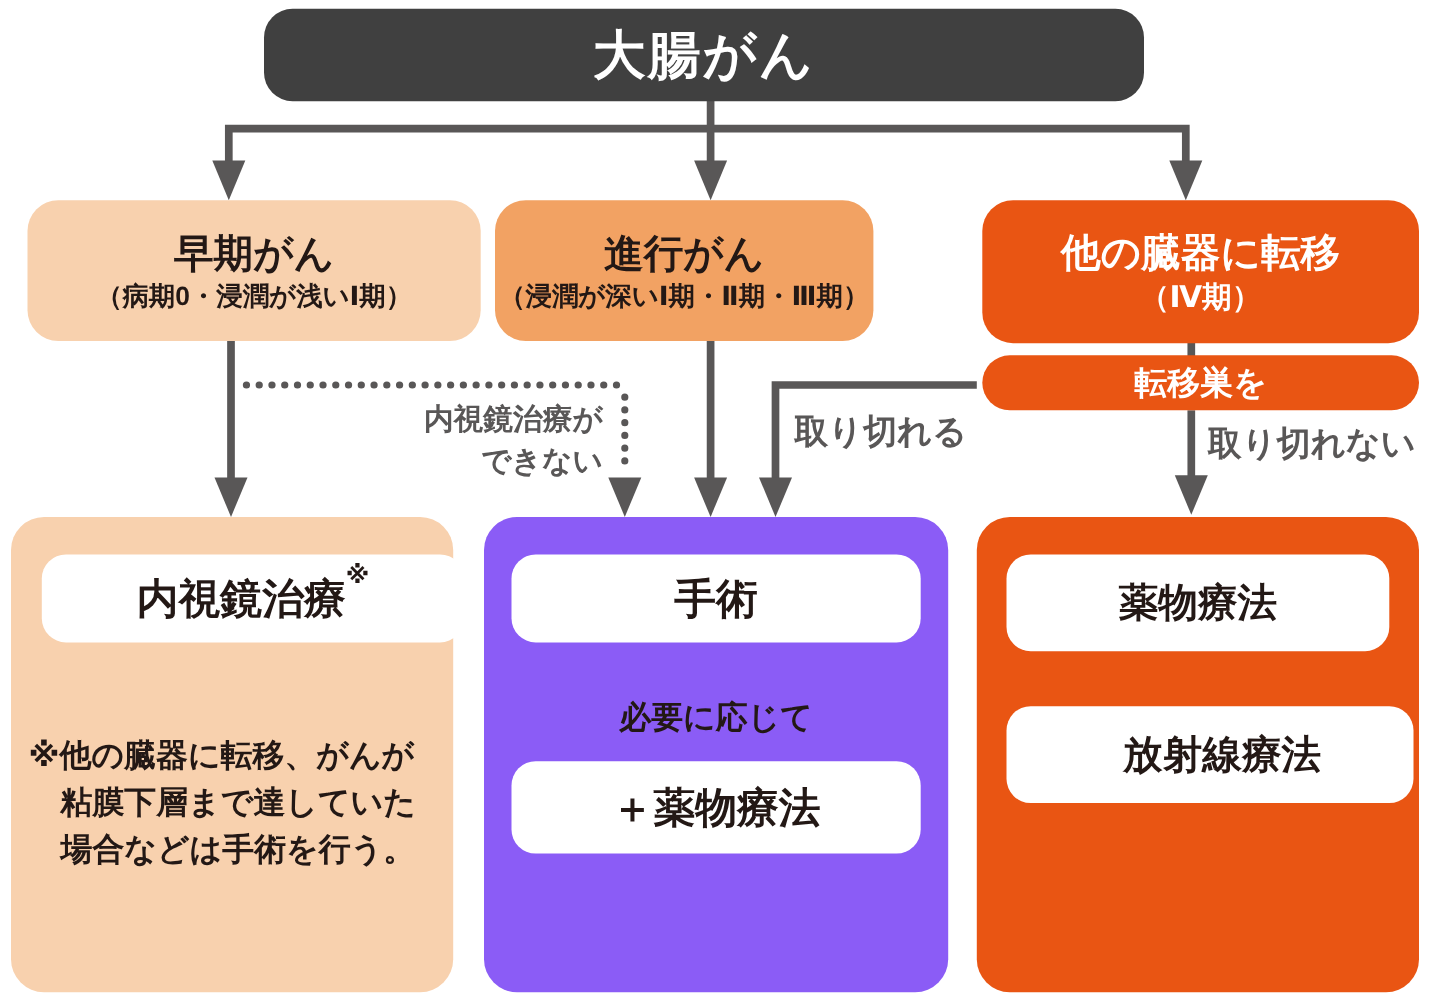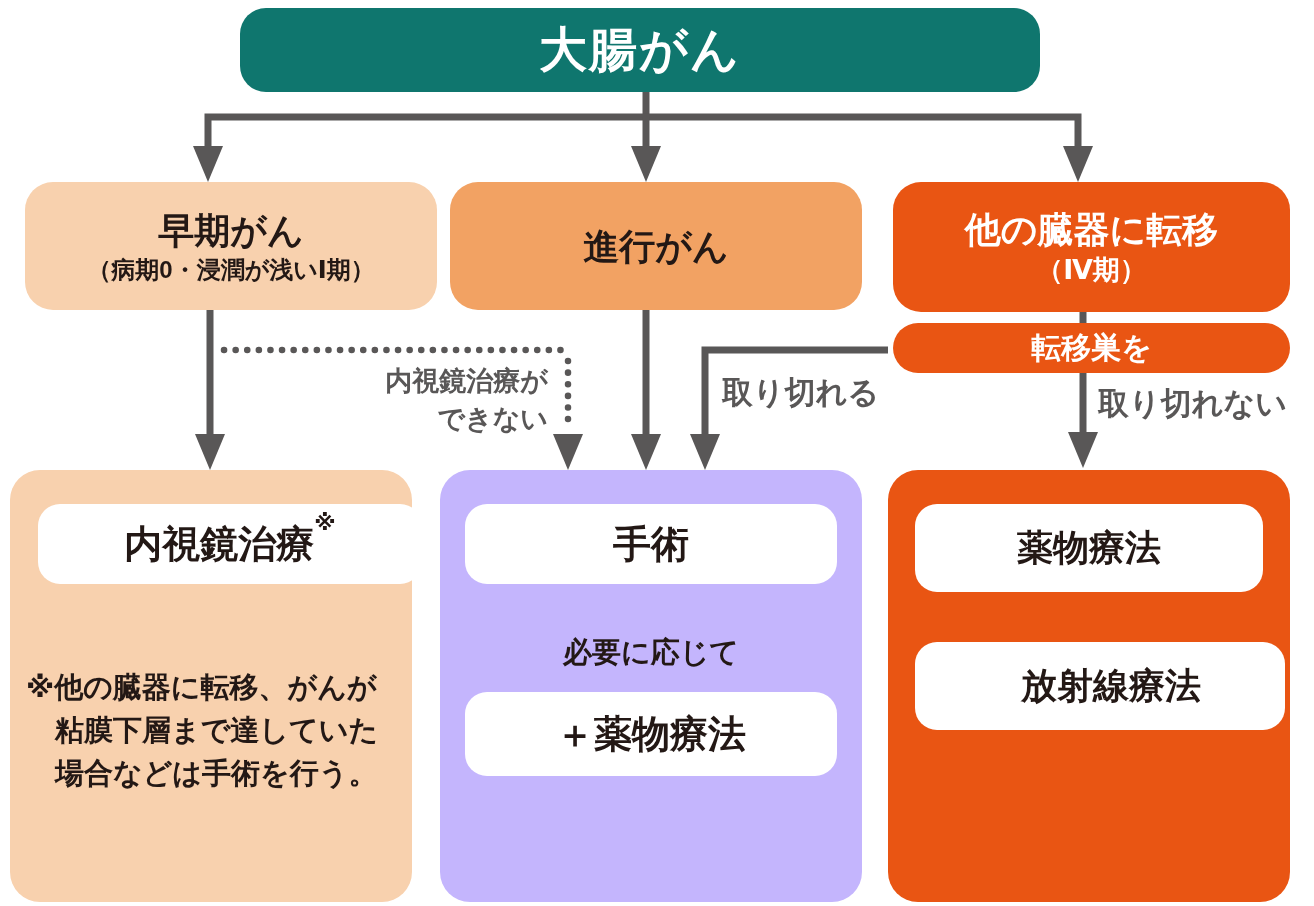--- a/index.html
+++ b/index.html
@@ -6,32 +6,32 @@
   .canvas{
     position:relative;
     width:1314px;height:906px;
     background:#ffffff;
     font-family:"Liberation Sans","DejaVu Sans",sans-serif;
     font-weight:700;
     overflow:hidden;
   }
   .connectors{position:absolute;left:0;top:0;z-index:1;}
   .node{position:absolute;z-index:2;display:flex;flex-direction:column;align-items:center;justify-content:center;text-align:center;box-sizing:border-box;}
-  .root{left:240px;top:8px;width:800px;height:84px;background:#0f766e;border-radius:26px;color:#ffffff;font-size:48px;letter-spacing:2px;}
+  .root{left:240px;top:8px;width:800px;height:84px;background:#404040;border-radius:26px;color:#ffffff;font-size:48px;letter-spacing:2px;}
   .branch{border-radius:28px;color:#231815;line-height:1.25;}
   .branch .btitle{font-size:36px;}
   .branch .bsub{font-size:24px;margin-top:2px;}
   .early{left:25px;top:182px;width:412px;height:128px;background:#f8d1ae;}
-  .advanced{left:450px;top:182px;width:412px;height:128px;background:#f2a263;}
+  .advanced{left:450px;top:182px;width:344px;height:128px;background:#f2a263;}
   .metastasis{left:893px;top:182px;width:397px;height:130px;background:#e95513;color:#ffffff;}
   .metastasis .bsub{font-size:27px;}
   .condbar{left:893px;top:323px;width:397px;height:50px;background:#e95513;border-radius:25px;color:#ffffff;font-size:30px;z-index:2;position:absolute;display:flex;align-items:center;justify-content:center;}
   .panel{position:absolute;top:470px;height:432px;border-radius:30px;z-index:2;box-sizing:border-box;}
   .p-endoscopy{left:10px;width:402px;background:#f8d1ae;}
-  .p-surgery{left:440px;width:422px;background:#c4b5fd;}
+  .p-surgery{left:440px;width:422px;background:#8b5cf6;}
   .p-unresectable{left:888px;width:402px;background:#e95513;}
   .chip{position:absolute;background:#ffffff;border-radius:22px;display:flex;align-items:center;justify-content:center;color:#231815;}
   .chip-endoscopy{left:28px;top:34px;width:384px;height:80px;font-size:38px;}
   .chip-endoscopy .sup{font-size:22px;align-self:flex-start;margin-top:6px;}
   .note{position:absolute;left:16px;top:196px;width:380px;color:#231815;font-size:29px;line-height:43px;}
   .note .indent{padding-left:29px;}
   .chip-surgery{left:25px;top:34px;width:372px;height:80px;font-size:38px;}
   .cond-label{position:absolute;left:0;top:163px;width:100%;text-align:center;color:#231815;font-size:29px;}
   .chip-drug-addon{left:25px;top:222px;width:372px;height:84px;font-size:38px;}
   .chip-u{left:27px;width:348px;height:88px;font-size:36px;}
@@ -79,20 +79,21 @@
     <span>大腸がん</span>
   </div>
 
   <div class="node branch early">
     <div class="btitle">早期がん</div>
     <div class="bsub">（病期0・浸潤が浅いⅠ期）</div>
   </div>
 
   <div class="node branch advanced">
     <div class="btitle">進行がん</div>
+    <div class="bsub">（浸潤が深いⅠ期・Ⅱ期・Ⅲ期）</div>
   </div>
 
   <div class="node branch metastasis">
     <div class="btitle">他の臓器に転移</div>
     <div class="bsub">（Ⅳ期）</div>
   </div>
 
   <div class="condbar">
     <span>転移巣を</span>
   </div>

